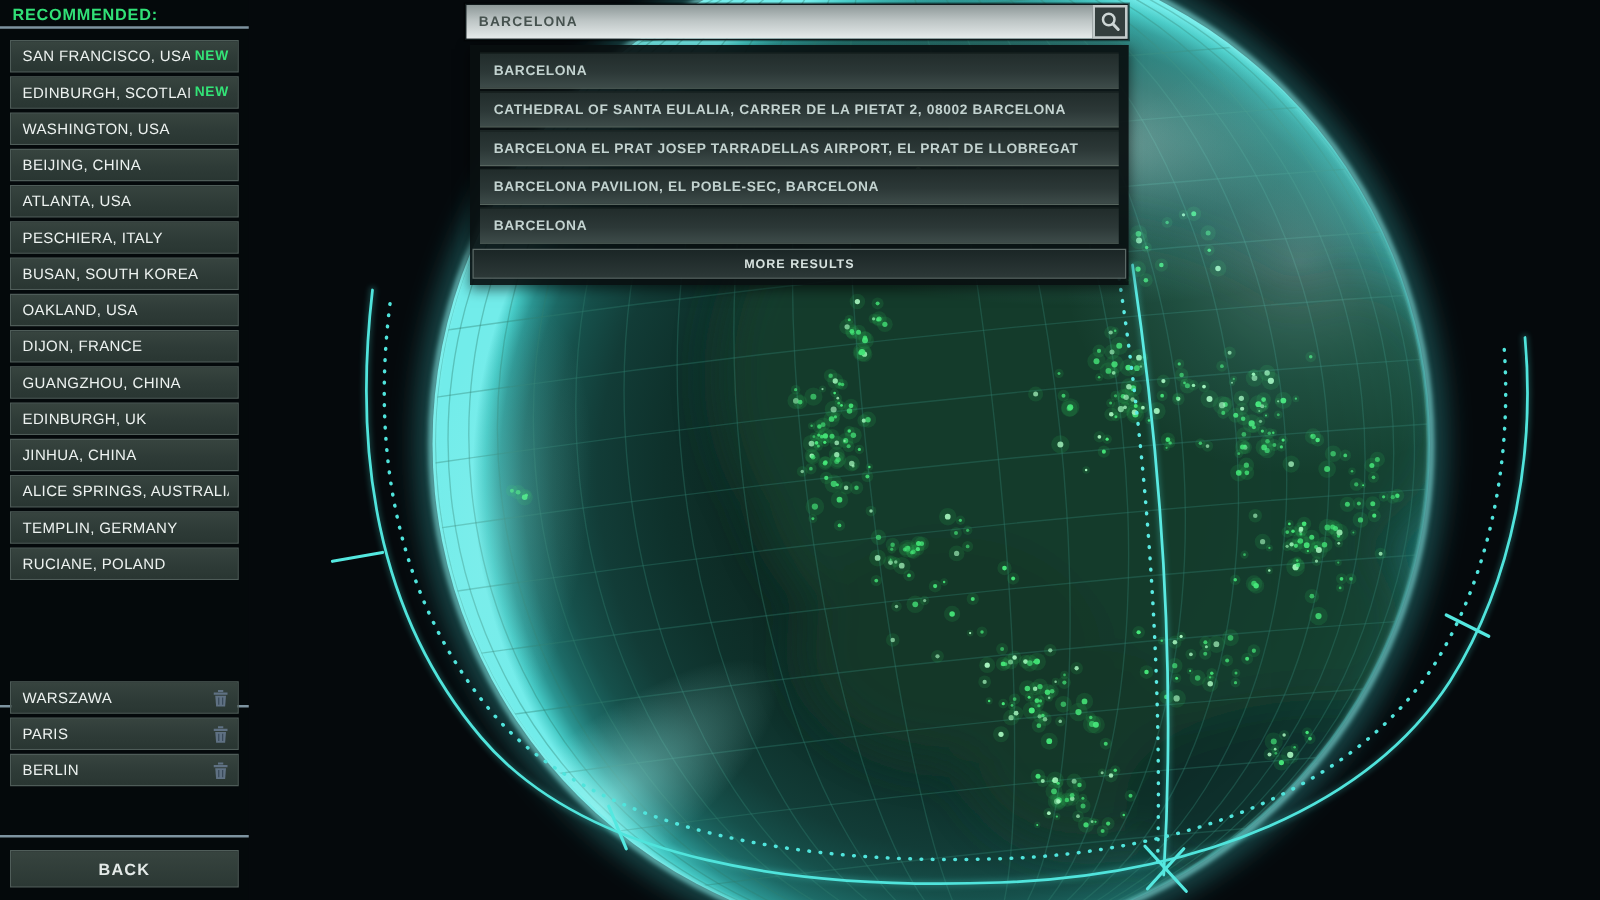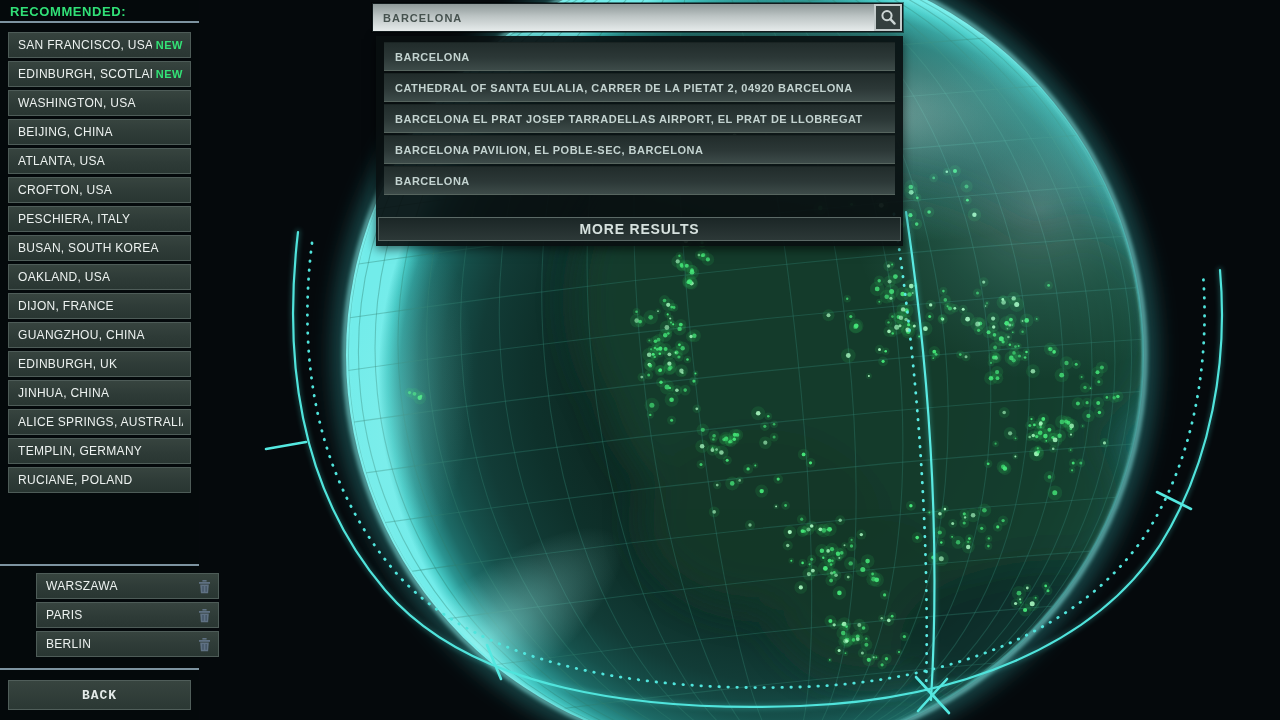--- a/index.html
+++ b/index.html
@@ -15,41 +15,41 @@
   .side-sep{position:absolute;left:0;width:199px;height:2px;background:#7d93a0;}
   .side-list{position:absolute;left:8px;width:183px;}
   .side-item{height:26px;margin-bottom:3px;box-sizing:border-box;display:flex;align-items:center;
     padding:0 7px 0 9px;background:linear-gradient(180deg,#37443f 0%,#2e3b37 55%,#293632 100%);
     border:1px solid #4e5c58;cursor:pointer;}
   .side-item-label{flex:1;font-size:12px;font-weight:400;letter-spacing:.3px;color:#edf2f0;white-space:nowrap;overflow:hidden;}
   .new-badge{font-size:11px;font-weight:800;letter-spacing:.5px;color:#33e377;margin-left:4px;}
   .trash-btn{background:none;border:none;padding:0;margin-left:4px;cursor:pointer;line-height:0;}
   .back-btn{position:absolute;left:8px;top:680px;width:183px;height:30px;box-sizing:border-box;
     background:linear-gradient(180deg,#37443f,#2b3834);border:1px solid #505e5a;color:#e4eae8;
-    font-family:Liberation Mono, monospace;font-size:13px;font-weight:700;letter-spacing:1px;cursor:pointer;}
+    font-family:Liberation Sans, sans-serif;font-size:13px;font-weight:700;letter-spacing:1px;cursor:pointer;}
 
   
   .search-wrap{position:absolute;left:372px;top:3px;width:531px;height:29px;z-index:31;
     background:linear-gradient(180deg,#8d9898 0%,#bcc4c4 45%,#e6ebeb 100%);
     border:1px solid #111a1c;box-shadow:0 0 0 1px rgba(0,0,0,.45);box-sizing:border-box;}
   .search-input{position:absolute;left:0;top:0;height:100%;width:488px;background:transparent;border:none;outline:none;
     padding:0 0 0 10px;font-family:inherit;font-size:11px;font-weight:700;letter-spacing:1px;color:#46524f;}
   .search-btn{position:absolute;top:0;right:0;width:28px;height:27px;box-sizing:border-box;cursor:pointer;
     background:#343f3e;border:2px solid #c3cbcb;display:flex;align-items:center;justify-content:center;padding:0;}
 
   
   .results-panel{position:absolute;left:376px;top:36px;width:527px;z-index:30;box-sizing:border-box;
     background:rgba(9,15,16,.93);padding:6px 8px 5px 8px;box-shadow:0 3px 10px rgba(0,0,0,.6);}
   .result-row{height:29px;margin-bottom:2px;box-sizing:border-box;display:flex;align-items:center;padding:0 11px;
     background:linear-gradient(180deg,#212c2b 0%,#2c3837 55%,#3d4b49 100%);
     border-bottom:1px solid #57655f;border-top:1px solid #1a2423;cursor:pointer;
     font-size:11px;font-weight:700;letter-spacing:.5px;color:#c3d3d0;white-space:nowrap;overflow:hidden;}
-  .more-row{height:24px;margin:22px -6px 0 -6px;box-sizing:border-box;display:flex;align-items:center;justify-content:center;
+  .more-row{height:24px;margin:4px -6px 0 -6px;box-sizing:border-box;display:flex;align-items:center;justify-content:center;
     background:linear-gradient(180deg,#1b2626,#2c3837);border:1px solid #5c6a67;cursor:pointer;
-    font-size:14px;font-weight:700;letter-spacing:.8px;color:#d6e1de;}
+    font-size:10px;font-weight:700;letter-spacing:.8px;color:#d6e1de;}
 </style>
 </head>
 <body>
 
 <div class="stage">
 
   <svg id="globe-svg" width="1280" height="720" viewBox="0 0 1280 720">
     <defs>
       <clipPath id="globeClip">
           <circle cx="745" cy="355" r="397"></circle>
@@ -1041,23 +1041,20 @@
         <div class="side-item">
           <span class="side-item-label">WASHINGTON, USA</span>
         </div>
         <div class="side-item">
           <span class="side-item-label">BEIJING, CHINA</span>
         </div>
         <div class="side-item">
           <span class="side-item-label">ATLANTA, USA</span>
         </div>
         <div class="side-item">
-          <span class="side-item-label">CROFTON, USA</span>
-        </div>
-        <div class="side-item">
           <span class="side-item-label">PESCHIERA, ITALY</span>
         </div>
         <div class="side-item">
           <span class="side-item-label">BUSAN, SOUTH KOREA</span>
         </div>
         <div class="side-item">
           <span class="side-item-label">OAKLAND, USA</span>
         </div>
         <div class="side-item">
           <span class="side-item-label">DIJON, FRANCE</span>
@@ -1078,21 +1075,21 @@
           <span class="side-item-label">TEMPLIN, GERMANY</span>
         </div>
         <div class="side-item">
           <span class="side-item-label">RUCIANE, POLAND</span>
         </div>
       </div>
 
     <div class="side-header" style="top:575px;padding-left:37px;">DOWNLOADED:</div>
     <div class="side-sep" style="top:564px;"></div>
 
-    <div class="side-list" style="top:573px;margin-left:28px;" id="downloaded-list">
+    <div class="side-list" style="top:545px;" id="downloaded-list">
         <div class="side-item">
           <span class="side-item-label">WARSZAWA</span>
           <button class="trash-btn"><svg width="13" height="15" viewBox="0 0 13 15">
               <rect x="1" y="3" width="11" height="1.8" fill="#5f7183"></rect>
               <rect x="4.4" y="1" width="4.2" height="1.6" fill="#5f7183"></rect>
               <path d="M2.2 5.6h8.6l-.7 8.6H2.9z" fill="#5f7183"></path>
               <line x1="5" y1="7" x2="5" y2="12.8" stroke="#394a5a" stroke-width="1"></line>
               <line x1="8.1" y1="7" x2="8.1" y2="12.8" stroke="#394a5a" stroke-width="1"></line>
             </svg></button>
         </div>
@@ -1128,21 +1125,21 @@
       <svg width="17" height="17" viewBox="0 0 17 17">
         <circle cx="7" cy="6.6" r="4.6" fill="none" stroke="#cdd6d5" stroke-width="2"></circle>
         <line x1="10.4" y1="10.2" x2="14.6" y2="14.6" stroke="#cdd6d5" stroke-width="2.4" stroke-linecap="round"></line>
       </svg>
     </button>
   </div>
 
   <div class="results-panel">
     <div id="results-list">
         <div class="result-row">BARCELONA</div>
-        <div class="result-row">CATHEDRAL OF SANTA EULALIA, CARRER DE LA PIETAT 2, 04920 BARCELONA</div>
+        <div class="result-row">CATHEDRAL OF SANTA EULALIA, CARRER DE LA PIETAT 2, 08002 BARCELONA</div>
         <div class="result-row">BARCELONA EL PRAT JOSEP TARRADELLAS AIRPORT, EL PRAT DE LLOBREGAT</div>
         <div class="result-row">BARCELONA PAVILION, EL POBLE-SEC, BARCELONA</div>
         <div class="result-row">BARCELONA</div>
       </div>
     <div class="more-row">MORE RESULTS</div>
   </div>
 
 </div>
 
 </body></html>

